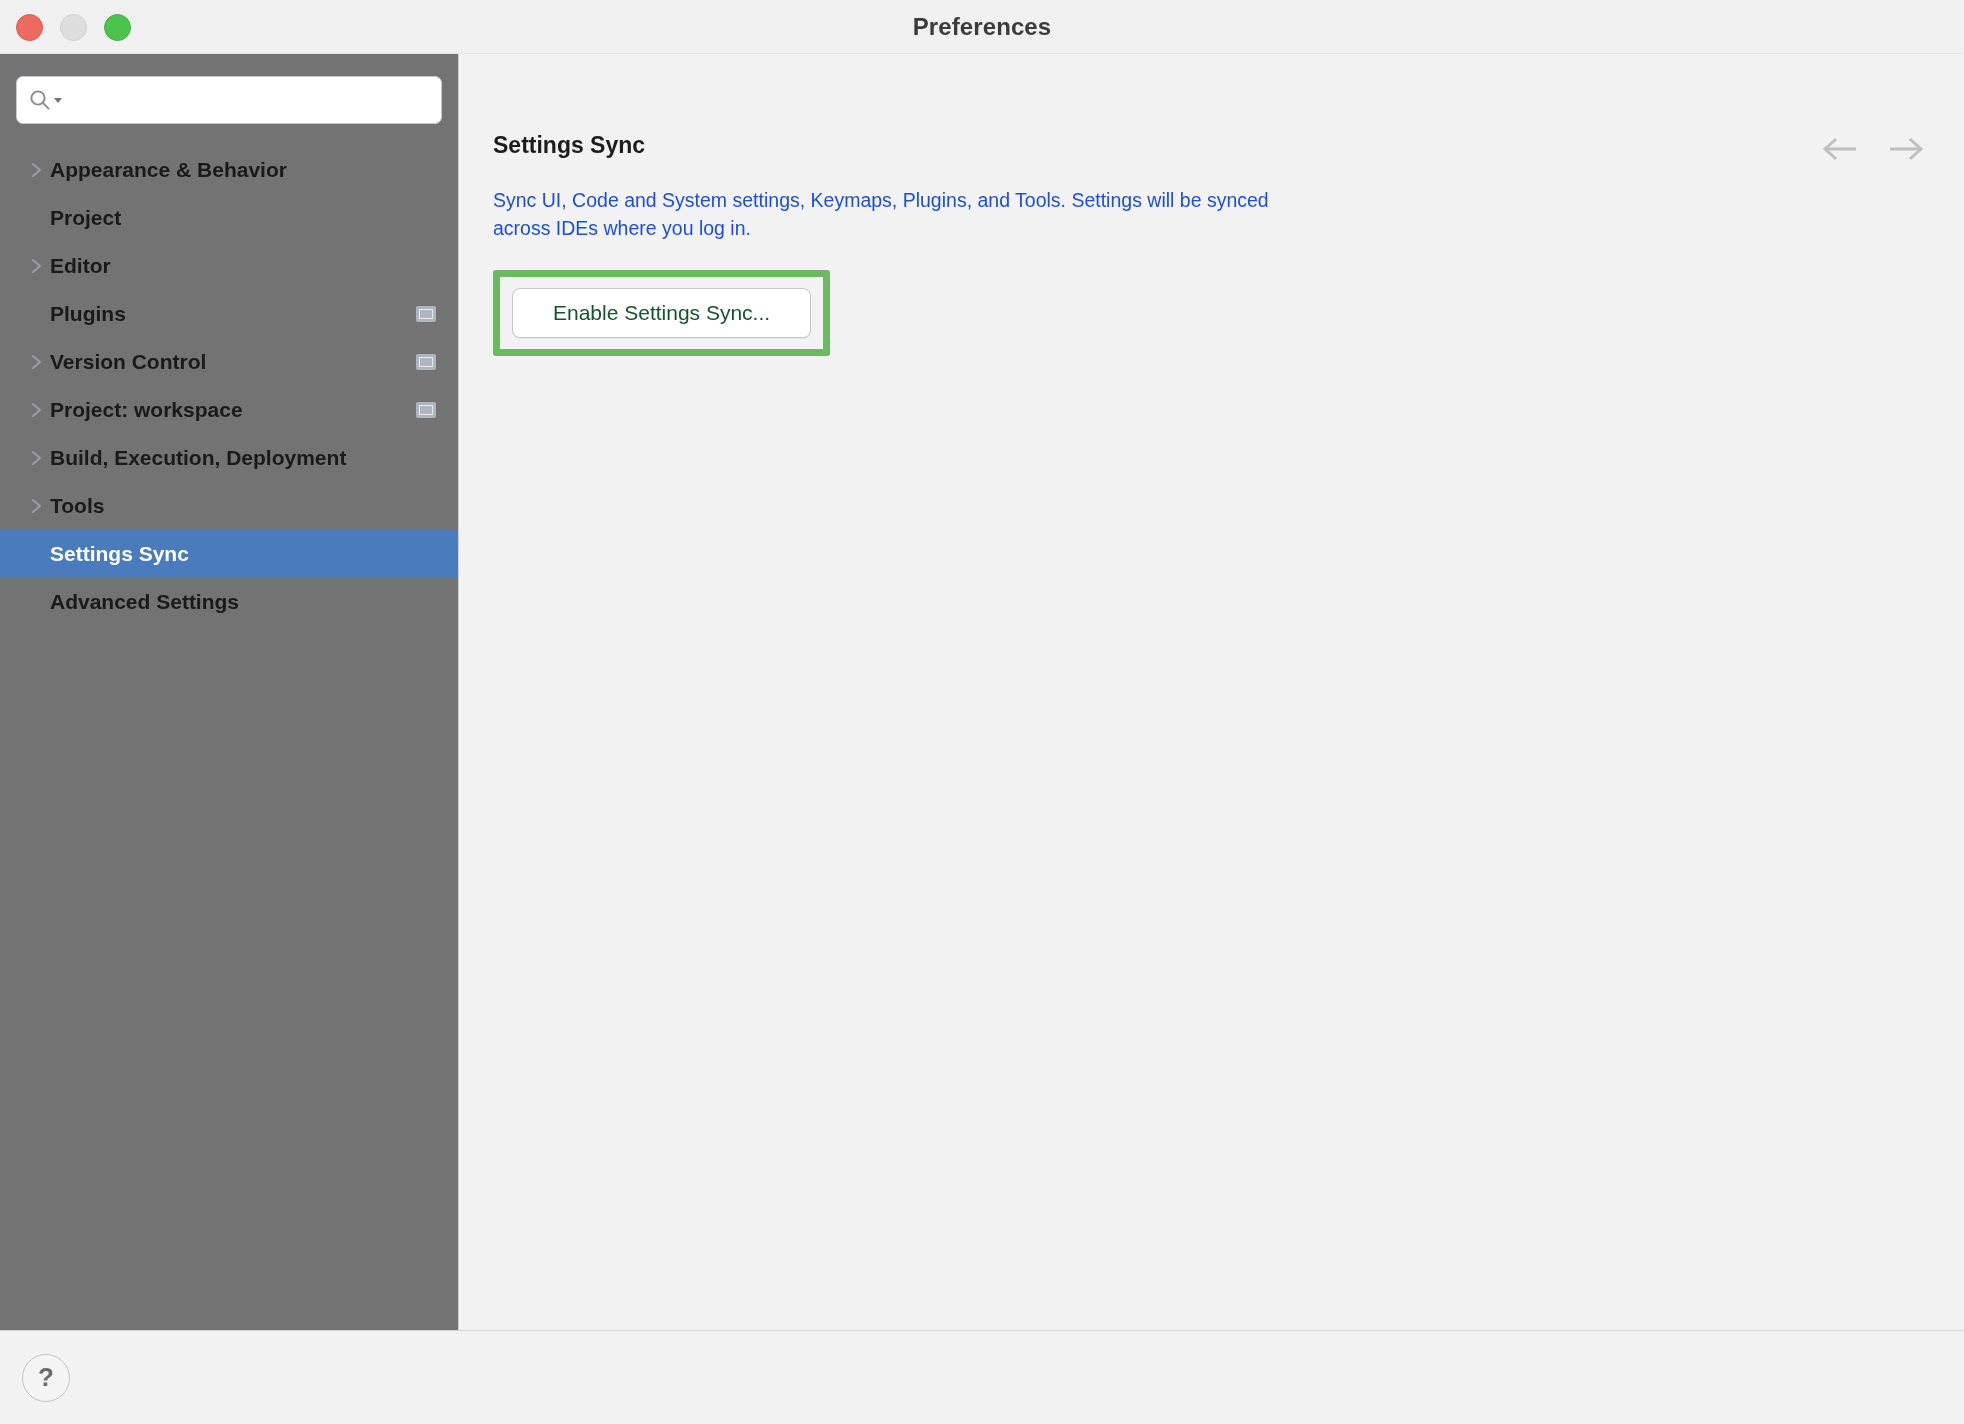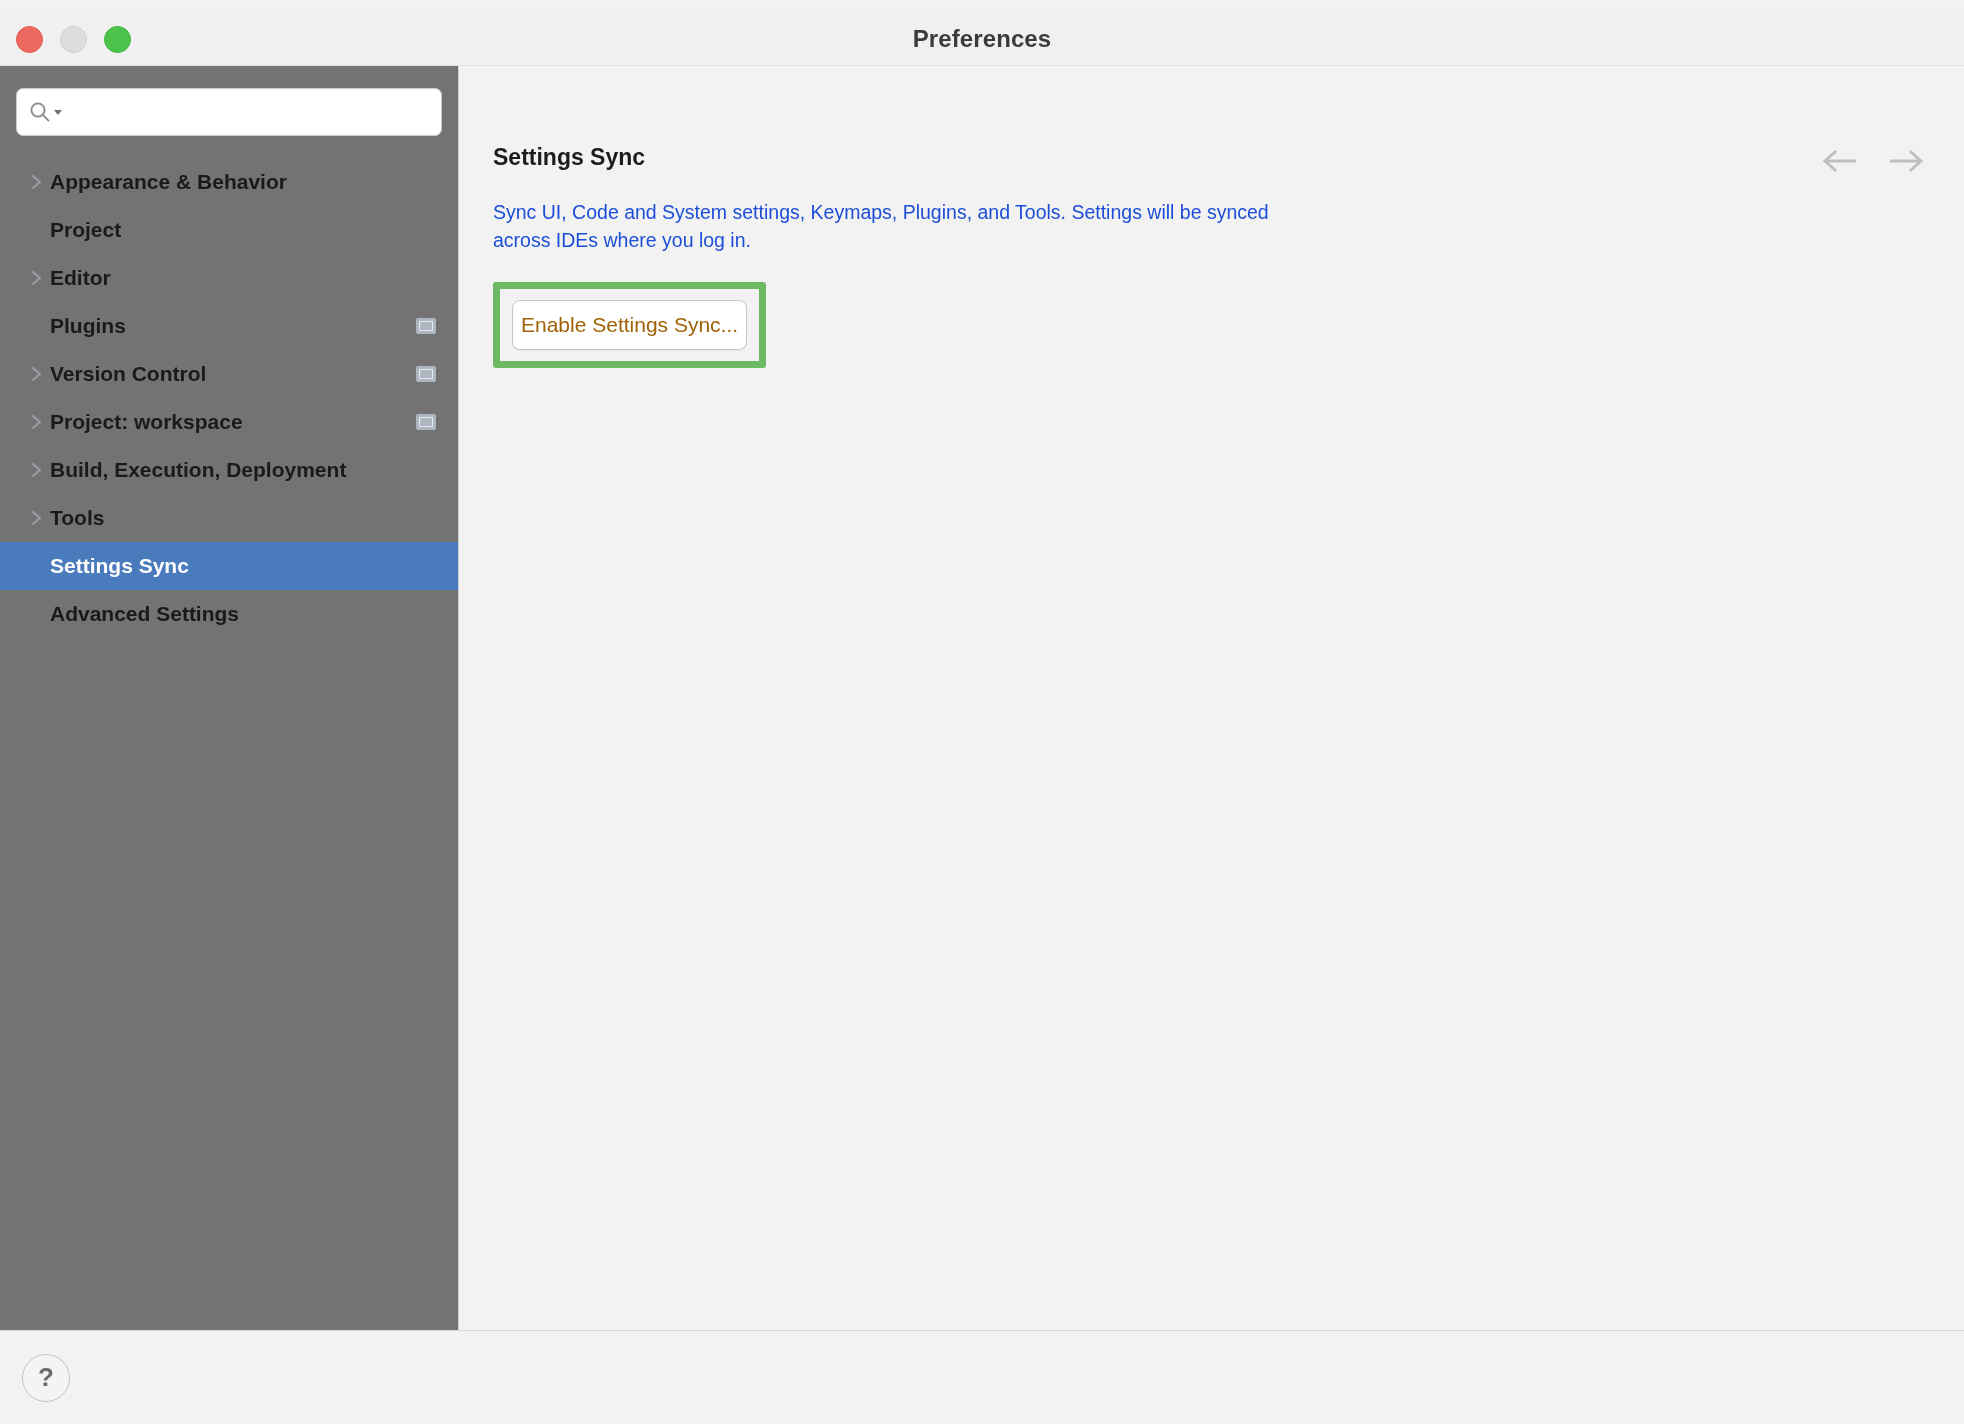--- a/index.html
+++ b/index.html
@@ -23,21 +23,20 @@
 
   
   .titlebar {
     position: relative;
     height: 54px;
     flex: 0 0 54px;
     background: #f0f0f0;
     display: flex;
     align-items: center;
     border-bottom: 1px solid #e3e3e3;
-    margin-top: 12px;
   }
   .traffic-lights {
     position: absolute;
     left: 16px;
     top: 0;
     height: 54px;
     display: flex;
     align-items: center;
     gap: 17px;
   }
@@ -187,25 +186,25 @@
     margin-top: 28px;
     display: inline-block;
     border: 7px solid #6cb863;
     border-radius: 3px;
     padding: 11px 12px;
   }
   .primary-action {
     background: #ffffff;
     border: 1px solid #c6c6c6;
     border-radius: 8px;
-    padding: 0 8px;
+    padding: 0 40px;
     height: 50px;
     font-family: "Liberation Sans", sans-serif;
     font-size: 21px;
-    color: #a16207;
+    color: #14532d;
     cursor: default;
     box-shadow: 0 1px 0 rgba(0,0,0,0.05);
   }
 
   
   .footer {
     flex: 0 0 93px;
     height: 93px;
     background: #f2f2f2;
     display: flex;

